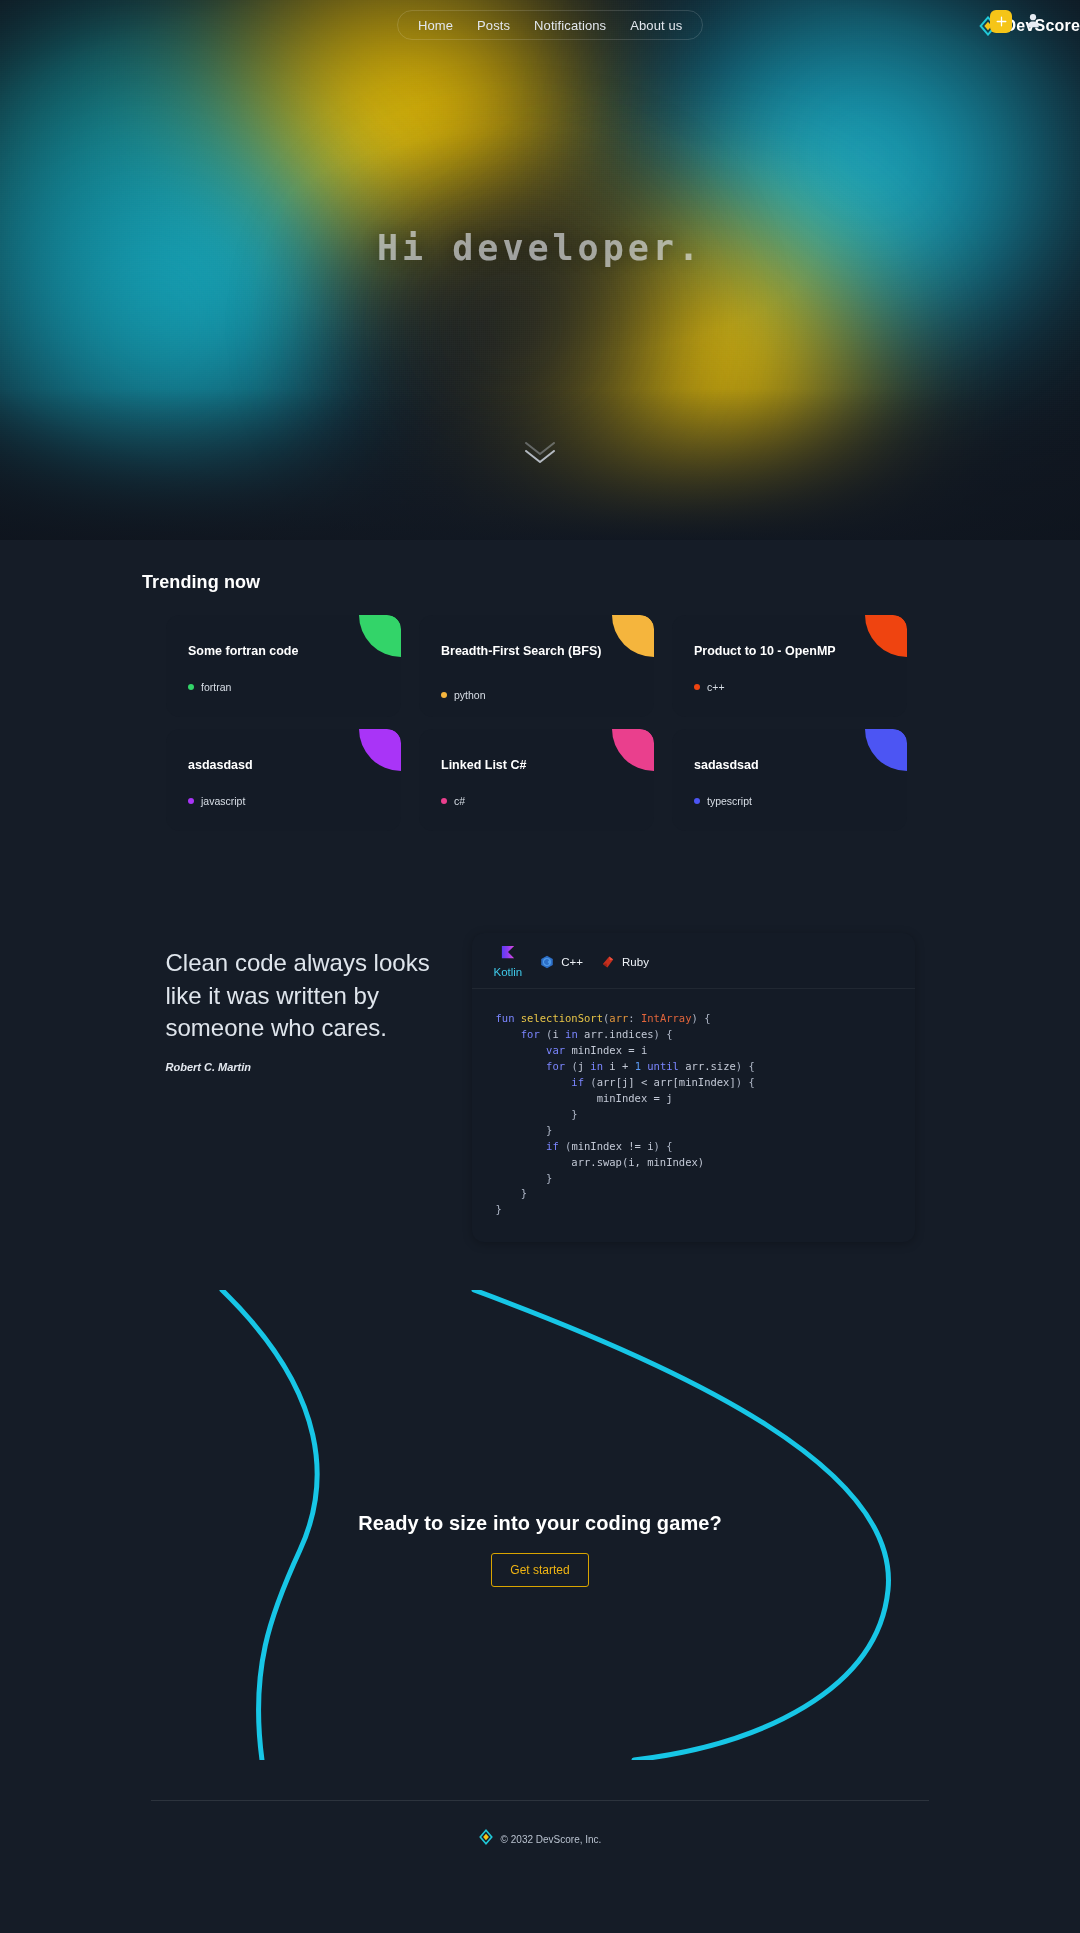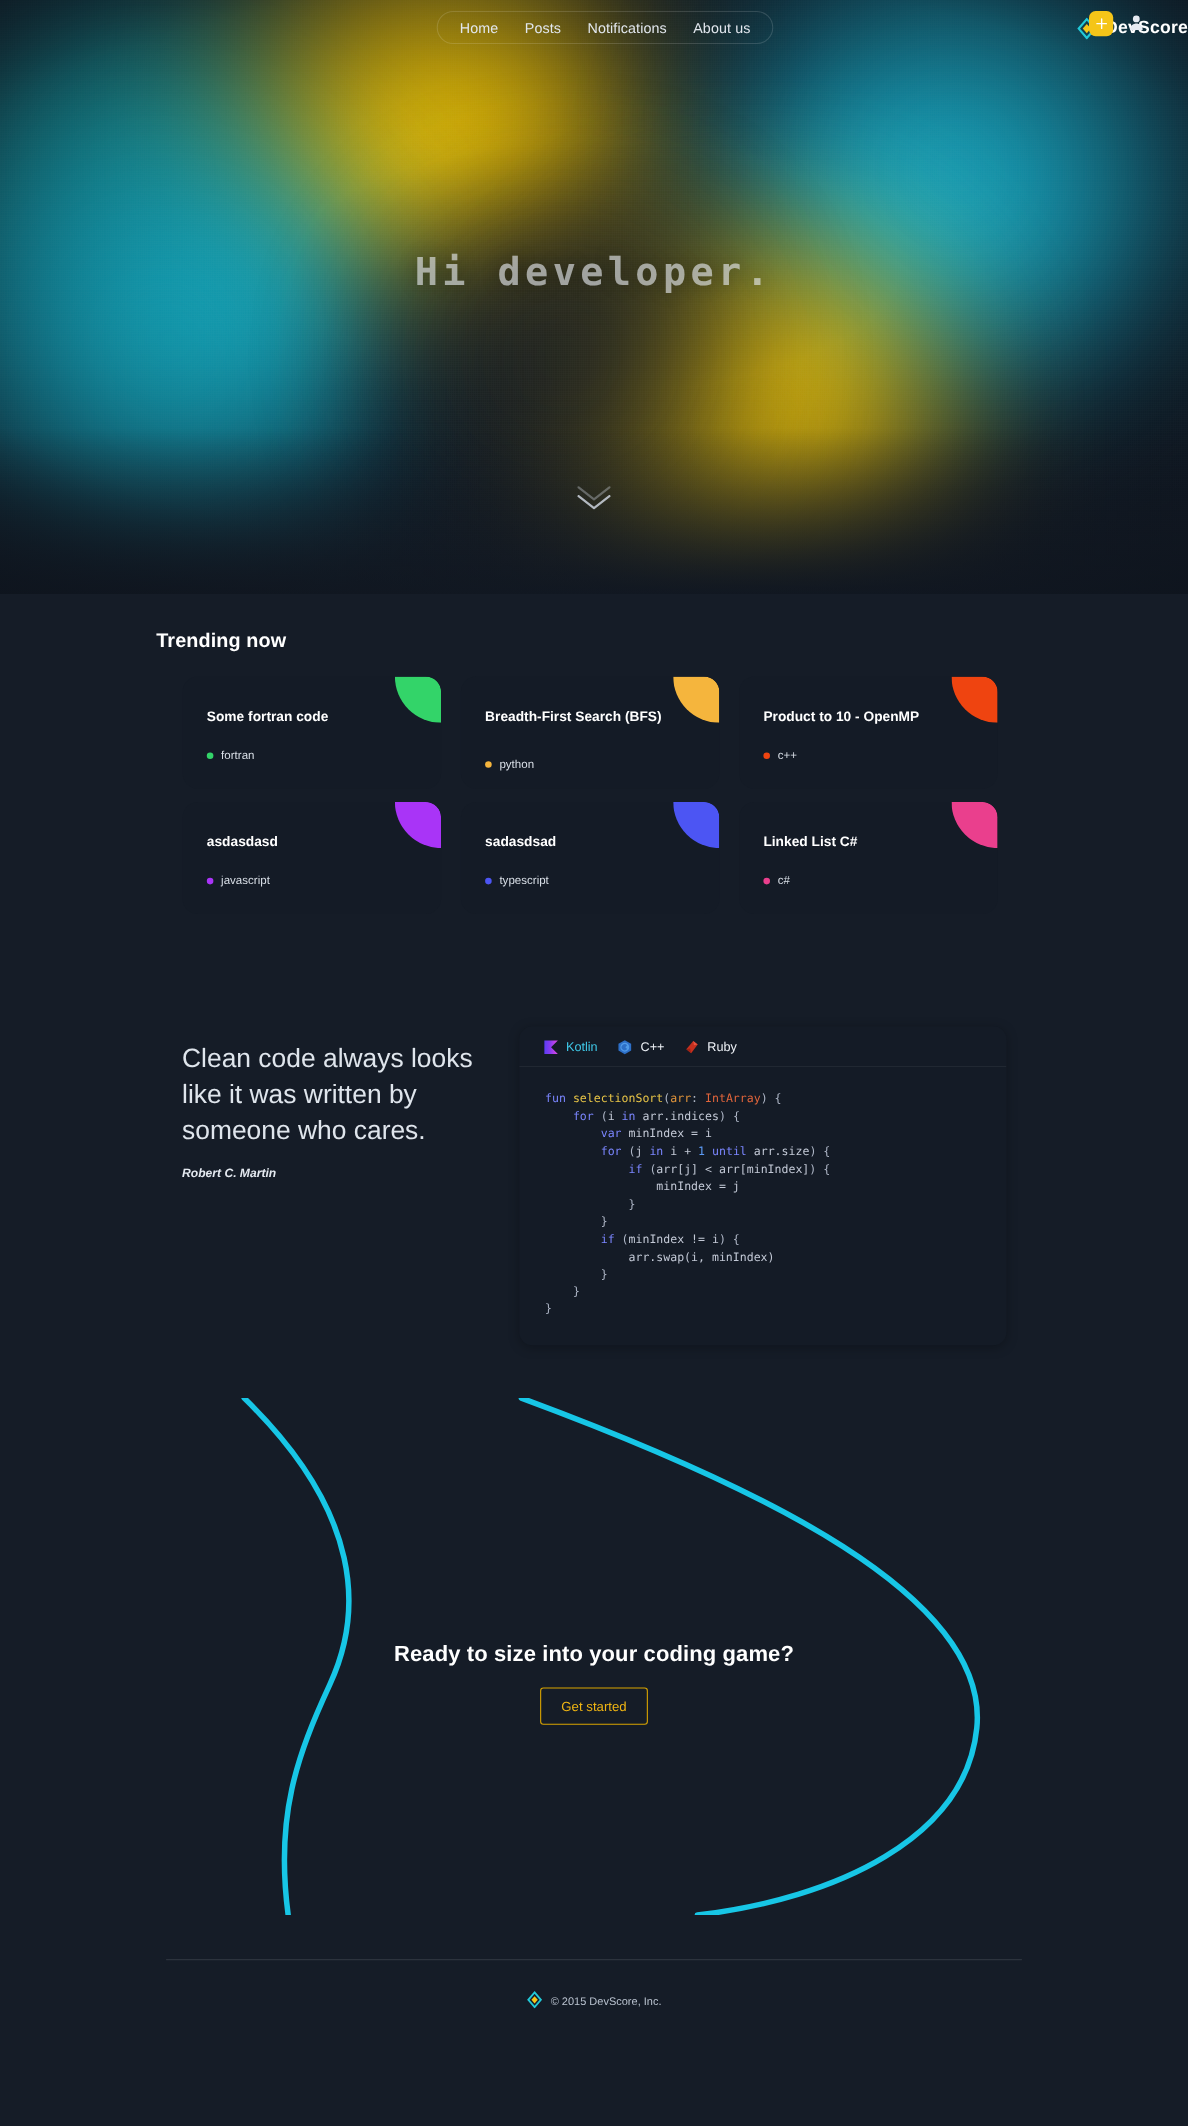--- a/index.html
+++ b/index.html
@@ -285,21 +285,21 @@
   .code-tab {
     display: flex;
     align-items: center;
     gap: 7px;
     font-size: 11.5px;
     color: #eef2f7;
     cursor: pointer;
     background: none; border: none;
     font-family: inherit;
   }
-  .code-tab.active { color: #3fc9e8; }
+  .code-tab.active { color: #3fc9e8; flex-direction: column; }
   .tab-icon { width: 14px; height: 14px; display: block; }
   .code-body {
     padding: 22px 24px 24px;
     font-family: "DejaVu Sans Mono", "Liberation Mono", monospace;
     font-size: 10.5px;
     line-height: 1.52;
     white-space: pre;
     color: #c3c9d6;
   }
   .tok-kw   { color: #7b86ff; }
@@ -471,37 +471,37 @@
       </div>
       <h3 class="card-title">asdasdasd</h3>
       <div class="card-lang">
         <span class="lang-dot" style="background:#a934f7"></span>
         <span>javascript</span>
       </div>
     </article>
 
     <article class="card">
       <div class="card-corner">
+        <div class="petal" style="background:#ea3f8d"></div>
+      </div>
+      <h3 class="card-title">Linked List C#</h3>
+      <div class="card-lang">
+        <span class="lang-dot" style="background:#ea3f8d"></span>
+        <span>c#</span>
+      </div>
+    </article>
+
+    <article class="card">
+      <div class="card-corner">
         <div class="petal" style="background:#4c55f3"></div>
       </div>
       <h3 class="card-title">sadasdsad</h3>
       <div class="card-lang">
         <span class="lang-dot" style="background:#4c55f3"></span>
         <span>typescript</span>
-      </div>
-    </article>
-
-    <article class="card">
-      <div class="card-corner">
-        <div class="petal" style="background:#ea3f8d"></div>
-      </div>
-      <h3 class="card-title">Linked List C#</h3>
-      <div class="card-lang">
-        <span class="lang-dot" style="background:#ea3f8d"></span>
-        <span>c#</span>
       </div>
     </article>
 
   </div>
 </section>
 
 <section class="section-code">
   <div class="quote-col">
     <p class="quote-text">Clean code always looks like it was written by someone who cares.</p>
     <p class="quote-author">Robert C. Martin</p>
@@ -578,14 +578,14 @@
   </div>
 </section>
 
 <footer class="footer">
   <span>
     <svg width="14" height="16" viewBox="0 0 22 24" fill="none">
       <path d="M11 1.5 L20 12 L11 22.5 L2 12 Z" stroke="#21c9d8" stroke-width="2.6" fill="none"></path>
       <path d="M11 6.8 L15.5 12 L11 17.2 L6.5 12 Z" fill="#f5c518"></path>
     </svg>
   </span>
-  <span class="footer-text">© 2015 DevScore, Inc.</span>
+  <span class="footer-text">© 2032 DevScore, Inc.</span>
 </footer>
 
 </body></html>

